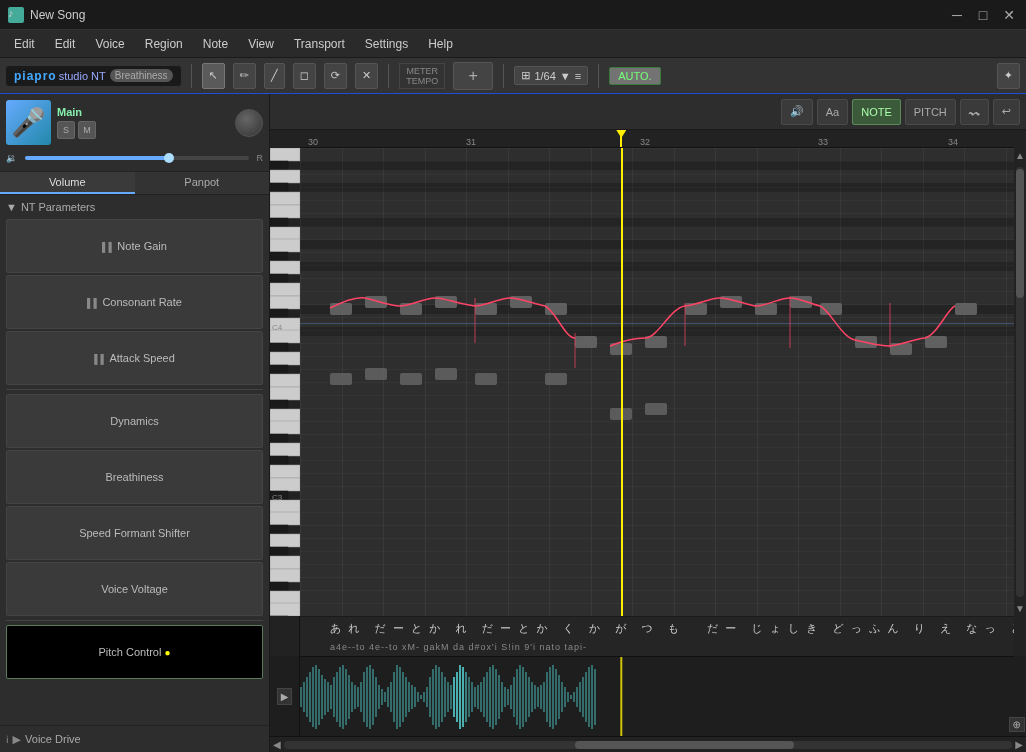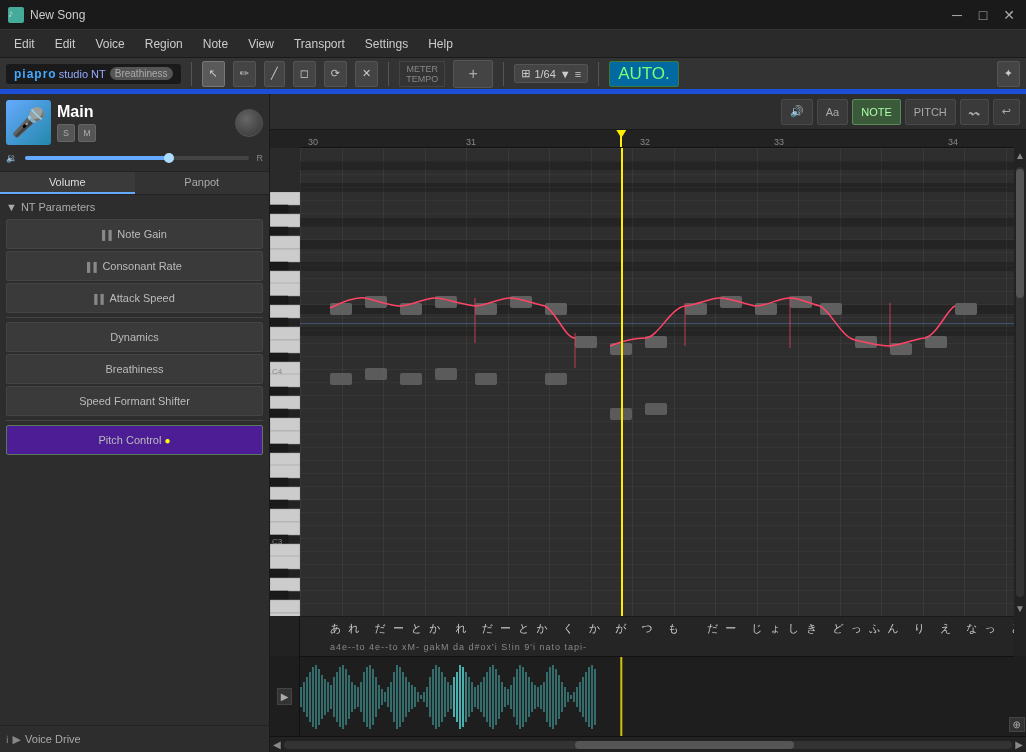--- a/index.html
+++ b/index.html
@@ -11,75 +11,75 @@
     .title-bar-icon { width: 16px; height: 16px; background: #4a9; border-radius: 2px; }
     .title-bar-title { color: #ccc; font-size: 12px; }
     .title-bar-controls { display: flex; gap: 8px; }
     .title-bar-btn { width: 18px; height: 18px; background: none; border: none; color: #aaa; cursor: pointer; font-size: 14px; display: flex; align-items: center; justify-content: center; }
 
     
     .menu-bar { background: #2a2a2a; height: 28px; display: flex; align-items: center; padding: 0 4px; border-bottom: 1px solid #1a1a1a; }
     .menu-item { padding: 4px 10px; color: #ccc; cursor: pointer; font-size: 12px; }
 
     
-    .toolbar { background: #333; height: 36px; display: flex; align-items: center; padding: 0 6px; gap: 8px; border-bottom: 5px solid #1d4ed8; }
+    .toolbar { background: #333; height: 36px; display: flex; align-items: center; padding: 0 6px; gap: 8px; border-bottom: 1px solid #1d4ed8; }
     .toolbar-btn { height: 26px; padding: 0 6px; background: #444; border: 1px solid #555; color: #ccc; cursor: pointer; font-size: 11px; display: flex; align-items: center; justify-content: center; border-radius: 2px; }
     .toolbar-btn.active { background: #5a5a5a; border-color: #777; }
     .toolbar-separator { width: 1px; height: 24px; background: #555; margin: 0 2px; }
     .toolbar-logo { background: #1a1a1a; padding: 3px 8px; border-radius: 3px; display: flex; align-items: center; }
     .logo-text { color: #4af; font-weight: bold; font-size: 12px; letter-spacing: 1px; }
     .logo-nt { color: #9af; font-size: 11px; margin-left: 2px; }
     .standalone-badge { background: #555; color: #aaa; font-size: 10px; padding: 1px 5px; border-radius: 8px; margin-left: 4px; }
     .quantize-control { background: #444; border: 1px solid #555; color: #ccc; padding: 2px 6px; font-size: 11px; display: flex; align-items: center; gap: 4px; border-radius: 2px; }
-    .auto-btn { background: #0369a1; border: 1px solid #3a7a3a; color: #7f7; padding: 2px 8px; font-size: 17px; border-radius: 2px; text-align: center; }
+    .auto-btn { background: #737373; border: 1px solid #3a7a3a; color: #7f7; padding: 2px 8px; font-size: 11px; border-radius: 2px; text-align: center; }
 
     
     .main-area { display: flex; height: calc(752px - 94px); }
 
     
     .left-panel { width: 270px; background: #2d2d2d; border-right: 1px solid #1a1a1a; display: flex; flex-direction: column; overflow: hidden; }
 
     
     .track-header { padding: 6px; border-bottom: 1px solid #222; }
     .track-header-top { display: flex; align-items: center; gap: 6px; margin-bottom: 6px; }
     .track-avatar { width: 45px; height: 45px; background: linear-gradient(135deg, #6af, #28a); border-radius: 3px; overflow: hidden; display: flex; align-items: center; justify-content: center; font-size: 22px; }
-    .track-name { color: #ffffff; font-size: 16px; font-weight: bold; }
+    .track-name { color: #86efac; font-size: 11px; font-weight: bold; }
     .track-btn-sm { width: 18px; height: 18px; background: #555; border: 1px solid #666; color: #aaa; font-size: 9px; display: flex; align-items: center; justify-content: center; cursor: pointer; border-radius: 2px; }
     .knob { width: 28px; height: 28px; background: radial-gradient(circle at 40% 35%, #666, #333); border-radius: 50%; border: 1px solid #555; display: flex; align-items: center; justify-content: center; cursor: pointer; }
     .volume-slider-container { display: flex; align-items: center; flex: 1; }
     .volume-slider { flex: 1; height: 4px; background: #444; border-radius: 2px; position: relative; margin: 0 4px; }
     .volume-slider-fill { width: 65%; height: 100%; background: #6af; border-radius: 2px; }
     .volume-thumb { width: 10px; height: 10px; background: #adf; border-radius: 50%; position: absolute; top: -3px; left: 62%; cursor: pointer; }
 
     .tab-row { display: flex; border-bottom: 1px solid #222; }
     .tab-btn { flex: 1; padding: 4px; text-align: center; background: #333; color: #aaa; cursor: pointer; font-size: 11px; border-bottom: 2px solid transparent; }
     .tab-btn.active { background: #3a3a3a; color: #ddd; border-bottom-color: #6af; }
 
     
     .nt-params { padding: 6px; overflow-y: auto; flex: 1; }
     .nt-params-header { display: flex; align-items: center; gap: 4px; color: #aaa; font-size: 11px; margin-bottom: 6px; cursor: pointer; }
-    .param-btn { display: block; width: 100%; padding: 8px 8px; background: #3a3a3a; border: 1px solid #444; color: #bbb; text-align: center; cursor: pointer; margin-bottom: 2px; border-radius: 2px; font-size: 11px; }
+    .param-btn { display: block; width: 100%; padding: 20px 8px; background: #3a3a3a; border: 1px solid #444; color: #bbb; text-align: center; cursor: pointer; margin-bottom: 2px; border-radius: 2px; font-size: 11px; }
     .param-btn.with-icon::before { content: '▌▌ '; color: #888; font-size: 9px; }
     .section-divider { height: 1px; background: #444; margin: 4px 0; }
-    .param-btn-active { background: #4c1d95; border-color: #5a7a5a; }
+    .param-btn-active { background: #000000; border-color: #5a7a5a; }
 
     
     .voice-drive { padding: 6px; border-top: 1px solid #222; }
     .voice-drive-header { display: flex; align-items: center; gap: 4px; color: #aaa; font-size: 11px; cursor: pointer; }
 
     
     .piano-roll-area { flex: 1; display: flex; flex-direction: column; overflow: hidden; }
 
     
     .roll-toolbar { height: 36px; background: #2d2d2d; border-bottom: 1px solid #1a1a1a; display: flex; align-items: center; padding: 0 6px; gap: 4px; justify-content: flex-end; }
     .roll-btn { height: 26px; padding: 0 8px; background: #3a3a3a; border: 1px solid #4a4a4a; color: #aaa; cursor: pointer; font-size: 11px; display: flex; align-items: center; border-radius: 2px; }
     .roll-btn-note { background: #3a5a3a; border-color: #5a8a5a; color: #afa; }
 
     
-    .piano-keys { width: 30px; background: #222; flex-shrink: 0; position: relative; overflow: hidden; margin-top: 44px; }
+    .piano-keys { width: 30px; background: #222; flex-shrink: 0; position: relative; overflow: hidden; }
 
     
     .note-grid-container { flex: 1; position: relative; overflow: hidden; }
 
     
     .time-ruler { height: 18px; background: #222; display: flex; align-items: center; padding: 0 0 0 30px; border-bottom: 1px solid #111; position: relative; overflow: hidden; }
     .ruler-mark { position: absolute; bottom: 0; font-size: 9px; color: #888; }
     .scrollbar-track { flex: 1; height: 8px; background: #333; border-radius: 4px; position: relative; }
     .scrollbar-thumb { height: 100%; background: #555; border-radius: 4px; width: 30%; margin-left: 40%; }
 
@@ -207,20 +207,21 @@
 
       <button class="param-btn with-icon">Note Gain</button>
       <button class="param-btn with-icon">Consonant Rate</button>
       <button class="param-btn with-icon">Attack Speed</button>
 
       <div class="section-divider"></div>
 
       <button class="param-btn">Dynamics</button>
       <button class="param-btn">Breathiness</button>
       <button class="param-btn">Speed Formant Shifter</button>
+      <button class="param-btn">Voice Voltage</button>
 
       <div class="section-divider"></div>
 
       <button class="param-btn param-btn-active">
         Pitch Control <span style="color:#ff0;font-size:10px">●</span>
       </button>
     </div>
 
     <div class="voice-drive">
       <div class="voice-drive-header">
@@ -241,21 +242,21 @@
       <button class="roll-btn">〰</button>
       <button class="roll-btn">↩</button>
     </div>
 
     <div style="display:flex;">
       <div class="ruler-pad"></div>
       <div class="time-ruler" style="flex:1;position:relative;">
         <div class="ruler-mark" style="left:8px">30</div>
         <div class="ruler-mark" style="left:166px">31</div>
         <div class="ruler-mark" style="left:340px">32</div>
-        <div class="ruler-mark" style="left:474px">33</div>
+        <div class="ruler-mark" style="left:518px">33</div>
         <div class="ruler-mark" style="left:648px">34</div>
 
         <div style="position:absolute;left:calc(45% - 1px);top:0;bottom:0;width:2px;background:#ffee00;z-index:5;">
           <div style="width:10px;height:8px;background:#ffee00;clip-path:polygon(0 0,100% 0,50% 100%);position:absolute;top:0;left:-4px;"></div>
         </div>
       </div>
       <div style="width:12px;background:#222;"></div>
     </div>
 
     <div style="display:flex;flex:1;overflow:hidden;">

